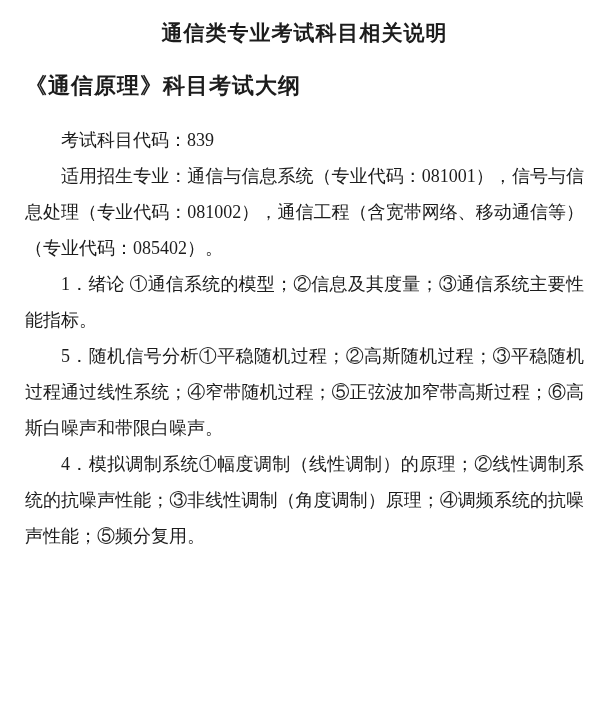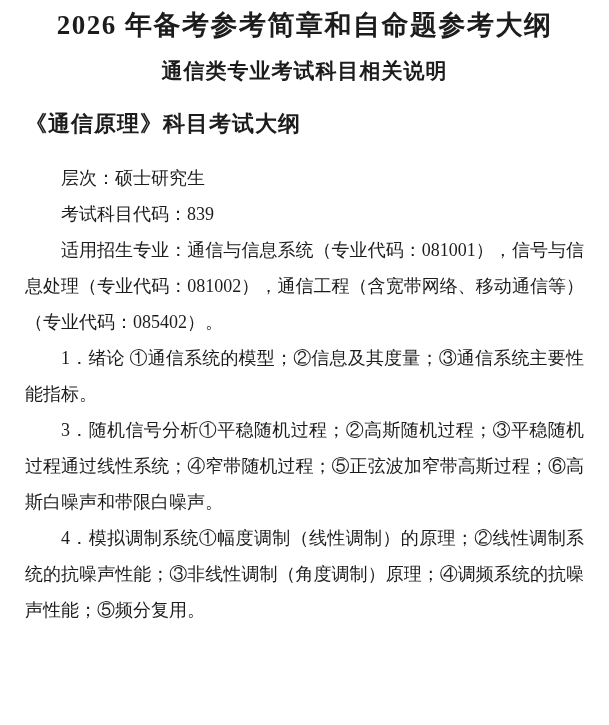--- a/index.html
+++ b/index.html
@@ -56,28 +56,26 @@
     text-align: justify;
     text-indent: 2em;
     word-break: break-all;
   }
 </style>
 </head>
 <body>
 
 <div class="page">
 
-  <h1 class="doc-title">2026 年备考参考简章和自命题参考大纲</h1>
 
   <h2 class="doc-subtitle">通信类专业考试科目相关说明</h2>
 
   <h3 class="doc-section-title">《通信原理》科目考试大纲</h3>
 
   <div class="doc-body">
-    <p>层次：硕士研究生</p>
     <p>考试科目代码：839</p>
     <p>适用招生专业：通信与信息系统（专业代码：081001），信号与信息处理（专业代码：081002），通信工程（含宽带网络、移动通信等）（专业代码：085402）。</p>
     <p>1．绪论 ①通信系统的模型；②信息及其度量；③通信系统主要性能指标。</p>
-    <p>3．随机信号分析①平稳随机过程；②高斯随机过程；③平稳随机过程通过线性系统；④窄带随机过程；⑤正弦波加窄带高斯过程；⑥高斯白噪声和带限白噪声。</p>
+    <p>5．随机信号分析①平稳随机过程；②高斯随机过程；③平稳随机过程通过线性系统；④窄带随机过程；⑤正弦波加窄带高斯过程；⑥高斯白噪声和带限白噪声。</p>
     <p>4．模拟调制系统①幅度调制（线性调制）的原理；②线性调制系统的抗噪声性能；③非线性调制（角度调制）原理；④调频系统的抗噪声性能；⑤频分复用。</p>
   </div>
 
 </div>
 
 </body></html>

